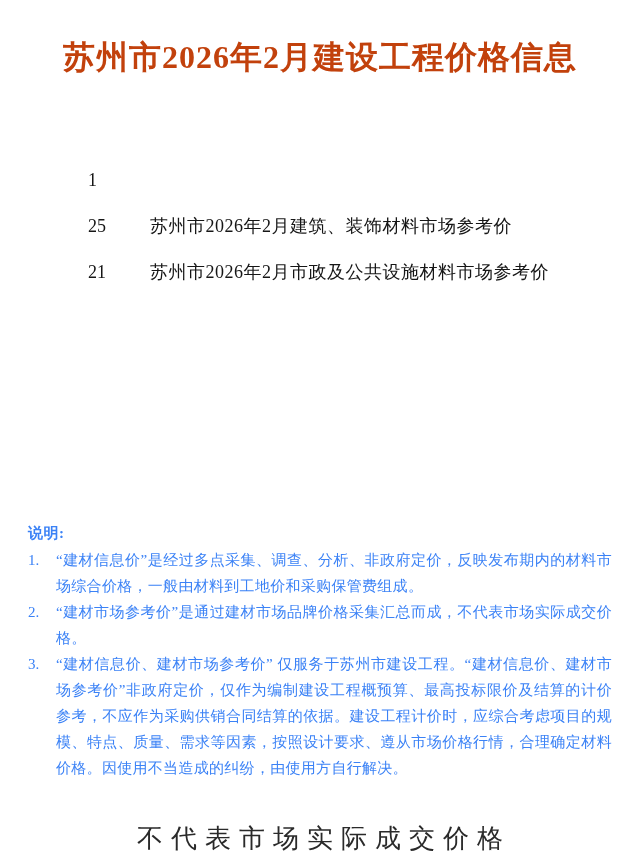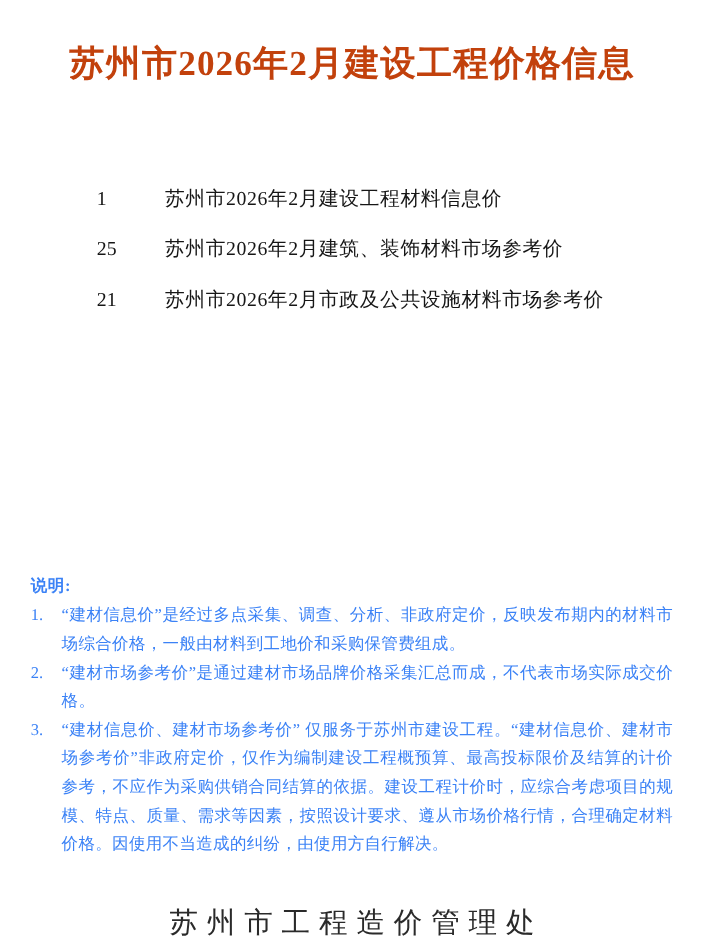--- a/index.html
+++ b/index.html
@@ -92,21 +92,20 @@
 </head>
 <body>
 
 <div class="page">
 
   <div class="doc-title">苏州市2026年2月建设工程价格信息</div>
 
   <div class="toc">
     <div class="toc-row">
       <span class="toc-page-num">1</span>
-      <span class="toc-title">苏州市2026年2月建设工程材料信息价</span>
     </div>
     <div class="toc-row">
       <span class="toc-page-num">25</span>
       <span class="toc-title">苏州市2026年2月建筑、装饰材料市场参考价</span>
     </div>
     <div class="toc-row">
       <span class="toc-page-num">21</span>
       <span class="toc-title">苏州市2026年2月市政及公共设施材料市场参考价</span>
     </div>
   </div>
@@ -123,15 +122,15 @@
       <span class="note-num">2.</span>
       <span class="note-text">“建材市场参考价”是通过建材市场品牌价格采集汇总而成，不代表市场实际成交价格。</span>
     </div>
 
     <div class="note-item">
       <span class="note-num">3.</span>
       <span class="note-text">“建材信息价、建材市场参考价” 仅服务于苏州市建设工程。“建材信息价、建材市场参考价”非政府定价，仅作为编制建设工程概预算、最高投标限价及结算的计价参考，不应作为采购供销合同结算的依据。建设工程计价时，应综合考虑项目的规模、特点、质量、需求等因素，按照设计要求、遵从市场价格行情，合理确定材料价格。因使用不当造成的纠纷，由使用方自行解决。</span>
     </div>
   </div>
 
-  <div class="footer-org">苏州市工程造价管理处</div>
+  <div class="footer-org">不代表市场实际成交价格</div>
 
 </div>
 
 </body></html>

